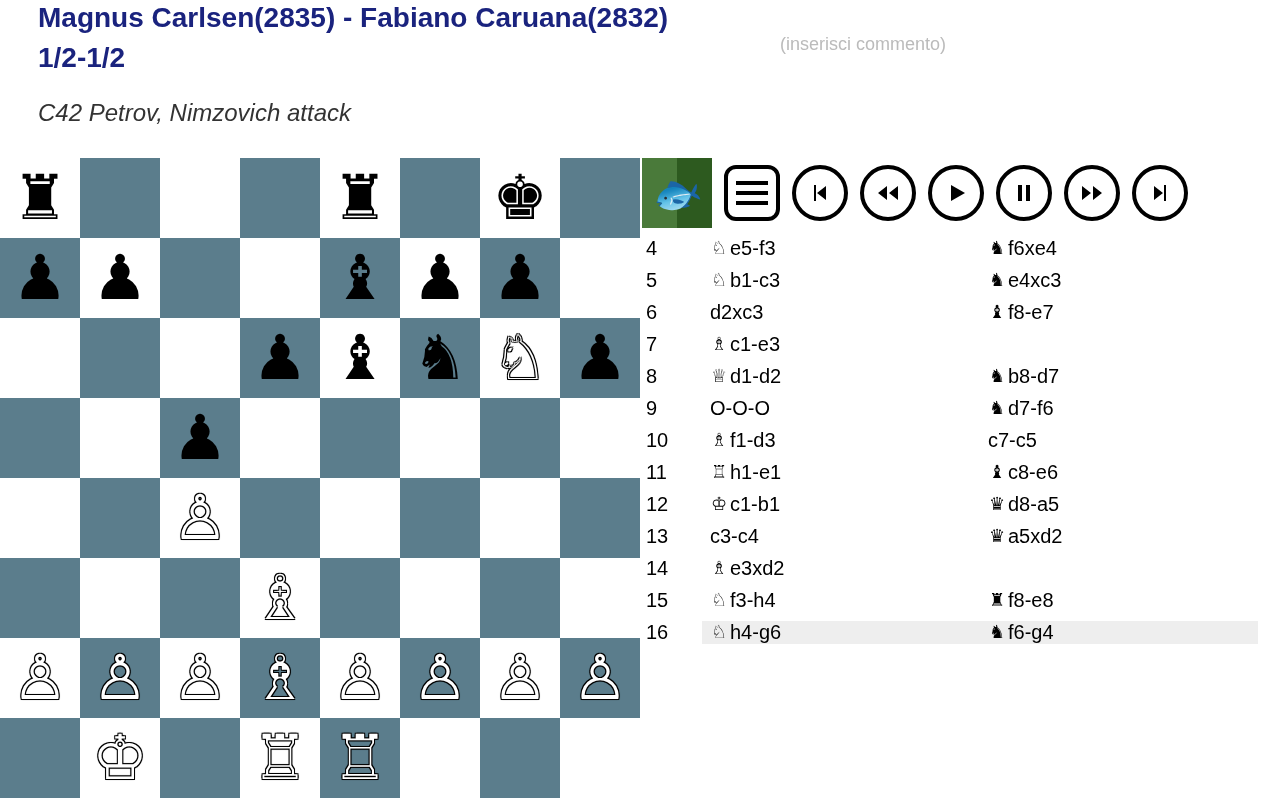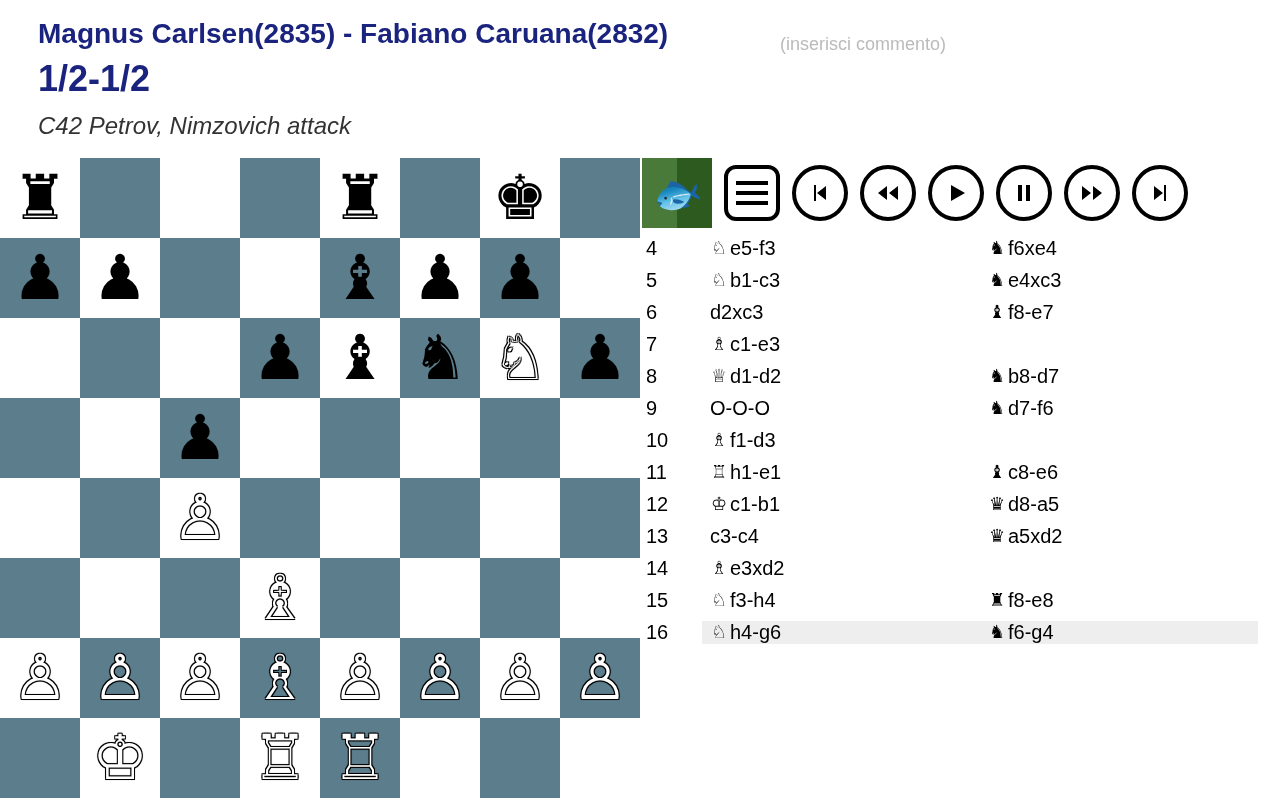--- a/index.html
+++ b/index.html
@@ -1,20 +1,20 @@
 <!DOCTYPE html>
 <html><head>
 <meta charset="utf-8">
 <style>
   * { box-sizing: border-box; margin: 0; padding: 0; }
   body { font-family: Arial, Helvetica, sans-serif; background: #fff; width: 1280px; height: 800px; overflow: hidden; }
-  .header { padding: 16px 0 10px 38px; }
+  .header { padding: 0 0 10px 38px; }
   .title { color: #1a237e; font-size: 28px; font-weight: bold; line-height: 1.3; }
-  .result { color: #1a237e; font-size: 36px; font-weight: bold; margin-top: 6px; }
-  .opening { font-size: 24px; font-style: italic; color: #333; margin-top: 12px; }
+  .result { color: #1a237e; font-size: 28px; font-weight: bold; margin-top: 6px; }
+  .opening { font-size: 24px; font-style: italic; color: #333; margin-top: 25px; }
   .comment-input { position: absolute; top: 34px; left: 780px; color: #bbb; font-size: 18px; font-style: normal; }
   .main { display: flex; position: absolute; top: 158px; left: 0; }
   .board { width: 640px; height: 640px; display: grid; grid-template-columns: repeat(8, 80px); grid-template-rows: repeat(8, 80px); }
   .sq { width: 80px; height: 80px; display: flex; align-items: center; justify-content: center; font-size: 62px; line-height: 1; }
   .light { background: #fff; }
   .dark { background: #5b7d8c; }
   .piece-w { color: #fff; text-shadow: -1px -1px 0 #000, 1px -1px 0 #000, -1px 1px 0 #000, 1px 1px 0 #000, 0 0 2px #000; }
   .piece-b { color: #000; }
   .right { margin-left: 2px; width: 636px; }
   .controls { display: flex; align-items: center; gap: 12px; height: 70px; }
@@ -265,20 +265,23 @@
             <span class="pic">♞</span>
             <span>d7-f6</span>
           </div>
         </div>
         <div class="move-row">
           <div class="mn">10</div>
           <div class="mw">
             <span class="pic">♗</span>
             <span>f1-d3</span>
           </div>
+          <div class="mb">
+            <span>c7-c5</span>
+          </div>
         </div>
         <div class="move-row">
           <div class="mn">11</div>
           <div class="mw">
             <span class="pic">♖</span>
             <span>h1-e1</span>
           </div>
           <div class="mb">
             <span class="pic">♝</span>
             <span>c8-e6</span>

